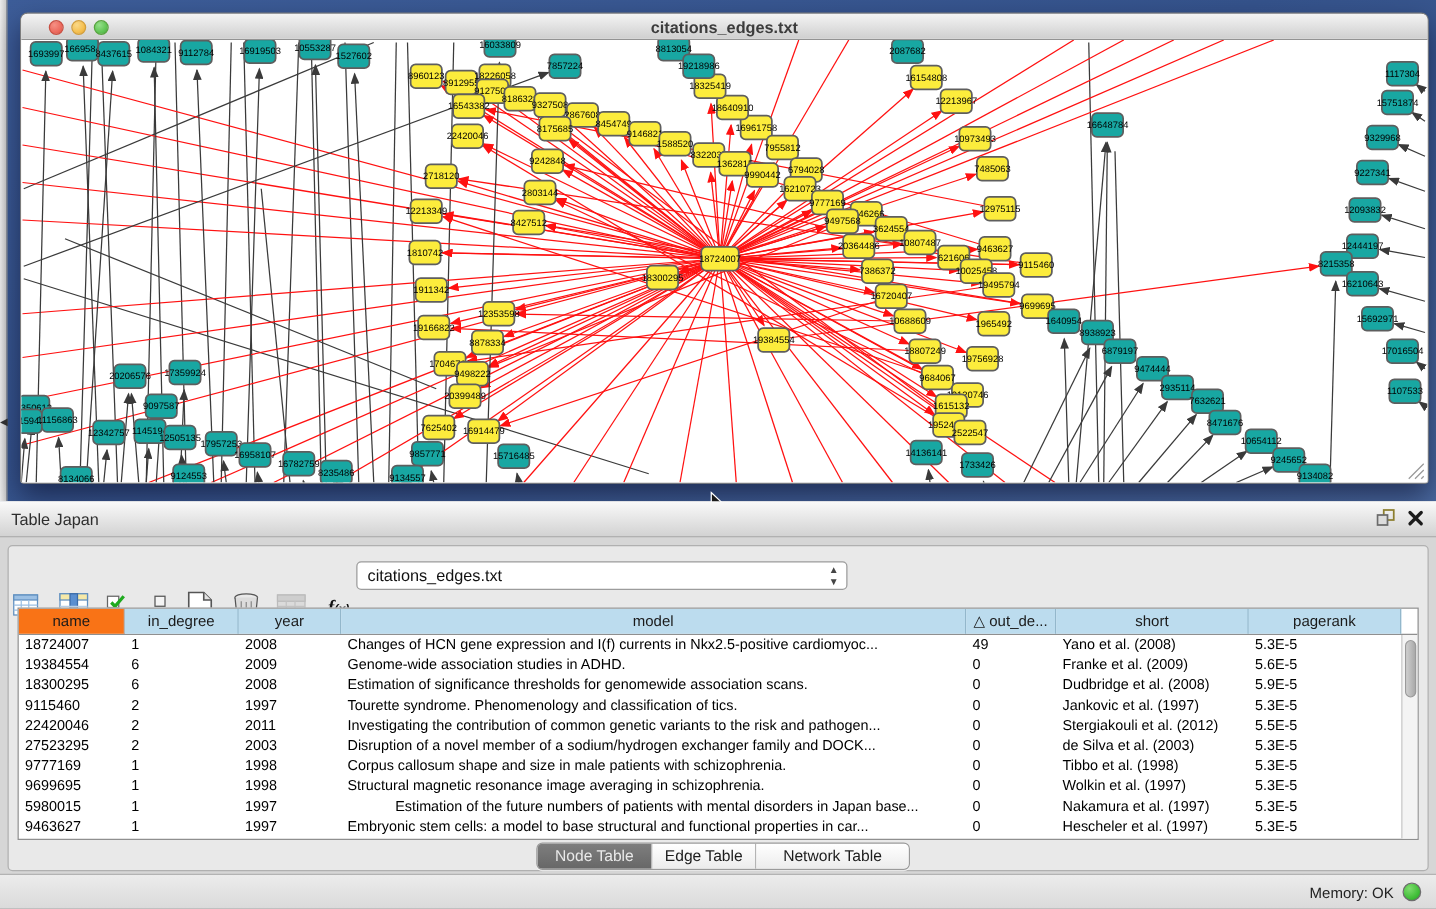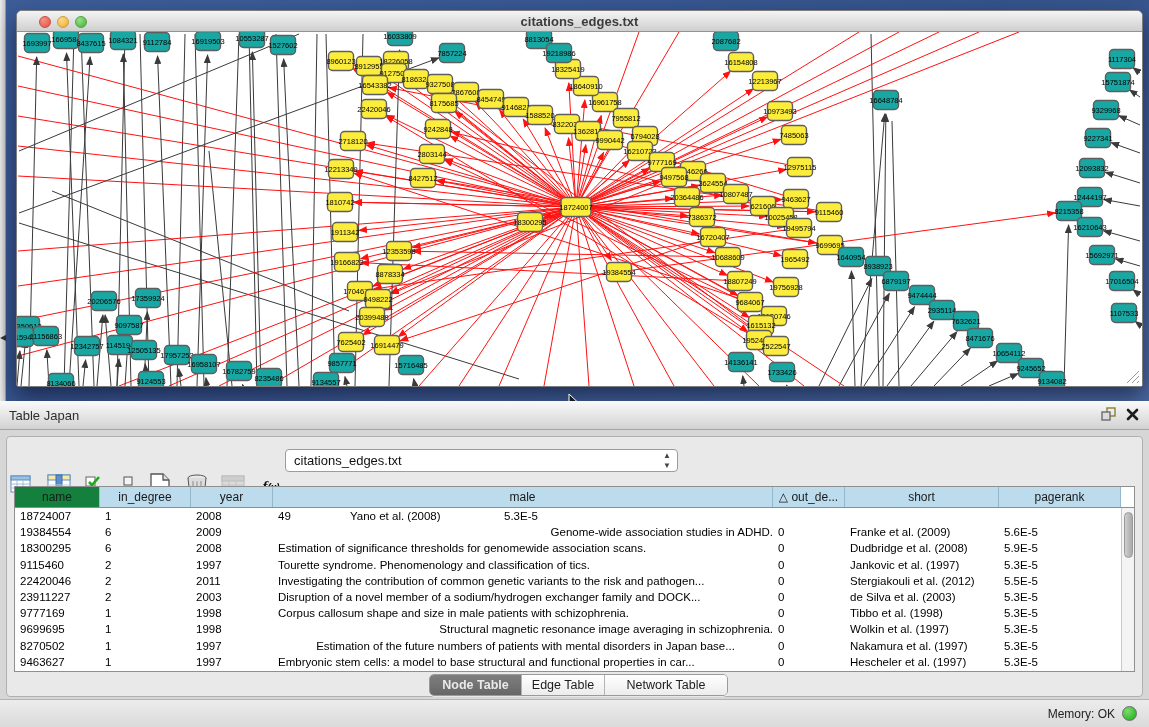--- a/index.html
+++ b/index.html
@@ -46,36 +46,36 @@
     padding-left:8px;font-size:13px;color:#111;}
   .dd-arrows{position:absolute;right:6px;top:1px;display:flex;flex-direction:column;
     line-height:10px;font-size:8px;color:#444;}
 
   
   .tbl{position:absolute;left:14px;top:486px;width:1121px;height:186px;background:#fff;
     border:1px solid #8f8f8f;overflow:hidden;}
   .thead{display:flex;height:21px;border-bottom:1px solid #8f8f8f;}
   .th{font-size:12px;color:#1a1a1a;display:flex;align-items:center;justify-content:center;
     background:#bcdcee;border-right:1px solid #93b7cb;overflow:hidden;white-space:nowrap;}
-  .th.gray{background:#15803d;border-right:1px solid #b5b5b5;}
+  .th.gray{background:#f97316;border-right:1px solid #b5b5b5;}
   .trow{display:flex;height:16.2px;align-items:center;}
   .td{font-size:11.5px;color:#000;padding-left:5px;overflow:hidden;white-space:nowrap;flex:none;}
   .sb{position:absolute;right:0;top:21px;bottom:0;width:13px;background:#f4f4f4;border-left:1px solid #c9c9c9;}
   .sb-thumb{position:absolute;left:1.5px;top:4px;width:9px;height:46px;border-radius:5px;
     background:linear-gradient(90deg,#cfcfcf,#a9a9a9);border:1px solid #9a9a9a;}
 
   
   .seg{position:absolute;left:429px;top:674px;height:22px;display:flex;
     border:1px solid #9a9a9a;border-radius:5px;overflow:hidden;
     box-shadow:0 1px 0 rgba(255,255,255,.7);}
   .seg-btn{height:100%;display:flex;align-items:center;justify-content:center;
     font-size:12.5px;background:linear-gradient(#ffffff,#ececec);color:#1d1d1d;
     border-right:1px solid #b4b4b4;}
   .seg-btn:last-child{border-right:none;}
-  .seg-btn.active{background:linear-gradient(#7e7e7e,#676767);color:#e9e9e9;font-weight:bold;}
+  .seg-btn.active{background:linear-gradient(#7e7e7e,#676767);color:#e9e9e9;}
 
   
   .statusbar{position:absolute;left:0;top:699px;width:1149px;height:28px;
     background:linear-gradient(#ececec,#dadada);border-top:1px solid #b3b3b3;}
   .mem{position:absolute;right:34px;top:7px;font-size:12px;color:#222;}
   .mem-dot{position:absolute;right:12px;top:6px;width:15px;height:15px;border-radius:50%;
     background:radial-gradient(circle at 35% 30%,#7fdc6e,#3dbc35 65%,#2b9a26);border:1px solid #6d6d6d;}
 
   .cursor{position:absolute;left:566px;top:393px;}
 </style>
@@ -876,39 +876,40 @@
         <span>▲</span>
         <span>▼</span>
       </span>
   </div>
 
   <div class="tbl">
     <div class="thead" id="thead">
         <div class="th gray" style="width: 85px;">name</div>
         <div class="th" style="width: 91px;">in_degree</div>
         <div class="th" style="width: 82px;">year</div>
-        <div class="th" style="width: 500px;">male</div>
+        <div class="th" style="width: 500px;">model</div>
         <div class="th" style="width: 72px;">△ out_de...</div>
         <div class="th" style="width: 154px;">short</div>
         <div class="th" style="width: 122px;">pagerank</div>
       </div>
     <div id="tbody">
         <div class="trow">
           <div class="td" style="width: 85px;">18724007</div>
           <div class="td" style="width: 91px;">1</div>
           <div class="td" style="width: 82px;">2008</div>
+          <div class="td" style="width: 500px;">Changes of HCN gene expression and I(f) currents in Nkx2.5-positive cardiomyoc...</div>
           <div class="td" style="width: 72px;">49</div>
           <div class="td" style="width: 154px;">Yano et al. (2008)</div>
           <div class="td" style="width: 122px;">5.3E-5</div>
         </div>
         <div class="trow">
           <div class="td" style="width: 85px;">19384554</div>
           <div class="td" style="width: 91px;">6</div>
           <div class="td" style="width: 82px;">2009</div>
-          <div class="td" style="width: 500px; text-align: right;">Genome-wide association studies in ADHD.</div>
+          <div class="td" style="width: 500px;">Genome-wide association studies in ADHD.</div>
           <div class="td" style="width: 72px;">0</div>
           <div class="td" style="width: 154px;">Franke et al. (2009)</div>
           <div class="td" style="width: 122px;">5.6E-5</div>
         </div>
         <div class="trow">
           <div class="td" style="width: 85px;">18300295</div>
           <div class="td" style="width: 91px;">6</div>
           <div class="td" style="width: 82px;">2008</div>
           <div class="td" style="width: 500px;">Estimation of significance thresholds for genomewide association scans.</div>
           <div class="td" style="width: 72px;">0</div>
@@ -927,48 +928,48 @@
         <div class="trow">
           <div class="td" style="width: 85px;">22420046</div>
           <div class="td" style="width: 91px;">2</div>
           <div class="td" style="width: 82px;">2011</div>
           <div class="td" style="width: 500px;">Investigating the contribution of common genetic variants to the risk and pathogen...</div>
           <div class="td" style="width: 72px;">0</div>
           <div class="td" style="width: 154px;">Stergiakouli et al. (2012)</div>
           <div class="td" style="width: 122px;">5.5E-5</div>
         </div>
         <div class="trow">
-          <div class="td" style="width: 85px;">23911227</div>
+          <div class="td" style="width: 85px;">27523295</div>
           <div class="td" style="width: 91px;">2</div>
           <div class="td" style="width: 82px;">2003</div>
           <div class="td" style="width: 500px;">Disruption of a novel member of a sodium/hydrogen exchanger family and DOCK...</div>
           <div class="td" style="width: 72px;">0</div>
           <div class="td" style="width: 154px;">de Silva et al. (2003)</div>
           <div class="td" style="width: 122px;">5.3E-5</div>
         </div>
         <div class="trow">
           <div class="td" style="width: 85px;">9777169</div>
           <div class="td" style="width: 91px;">1</div>
           <div class="td" style="width: 82px;">1998</div>
           <div class="td" style="width: 500px;">Corpus callosum shape and size in male patients with schizophrenia.</div>
           <div class="td" style="width: 72px;">0</div>
           <div class="td" style="width: 154px;">Tibbo et al. (1998)</div>
           <div class="td" style="width: 122px;">5.3E-5</div>
         </div>
         <div class="trow">
           <div class="td" style="width: 85px;">9699695</div>
           <div class="td" style="width: 91px;">1</div>
           <div class="td" style="width: 82px;">1998</div>
-          <div class="td" style="width: 500px; text-align: right;">Structural magnetic resonance image averaging in schizophrenia.</div>
+          <div class="td" style="width: 500px;">Structural magnetic resonance image averaging in schizophrenia.</div>
           <div class="td" style="width: 72px;">0</div>
           <div class="td" style="width: 154px;">Wolkin et al. (1997)</div>
           <div class="td" style="width: 122px;">5.3E-5</div>
         </div>
         <div class="trow">
-          <div class="td" style="width: 85px;">8270502</div>
+          <div class="td" style="width: 85px;">5980015</div>
           <div class="td" style="width: 91px;">1</div>
           <div class="td" style="width: 82px;">1997</div>
           <div class="td" style="width: 500px; text-align: center;">Estimation of the future numbers of patients with mental disorders in Japan base...</div>
           <div class="td" style="width: 72px;">0</div>
           <div class="td" style="width: 154px;">Nakamura et al. (1997)</div>
           <div class="td" style="width: 122px;">5.3E-5</div>
         </div>
         <div class="trow">
           <div class="td" style="width: 85px;">9463627</div>
           <div class="td" style="width: 91px;">1</div>

